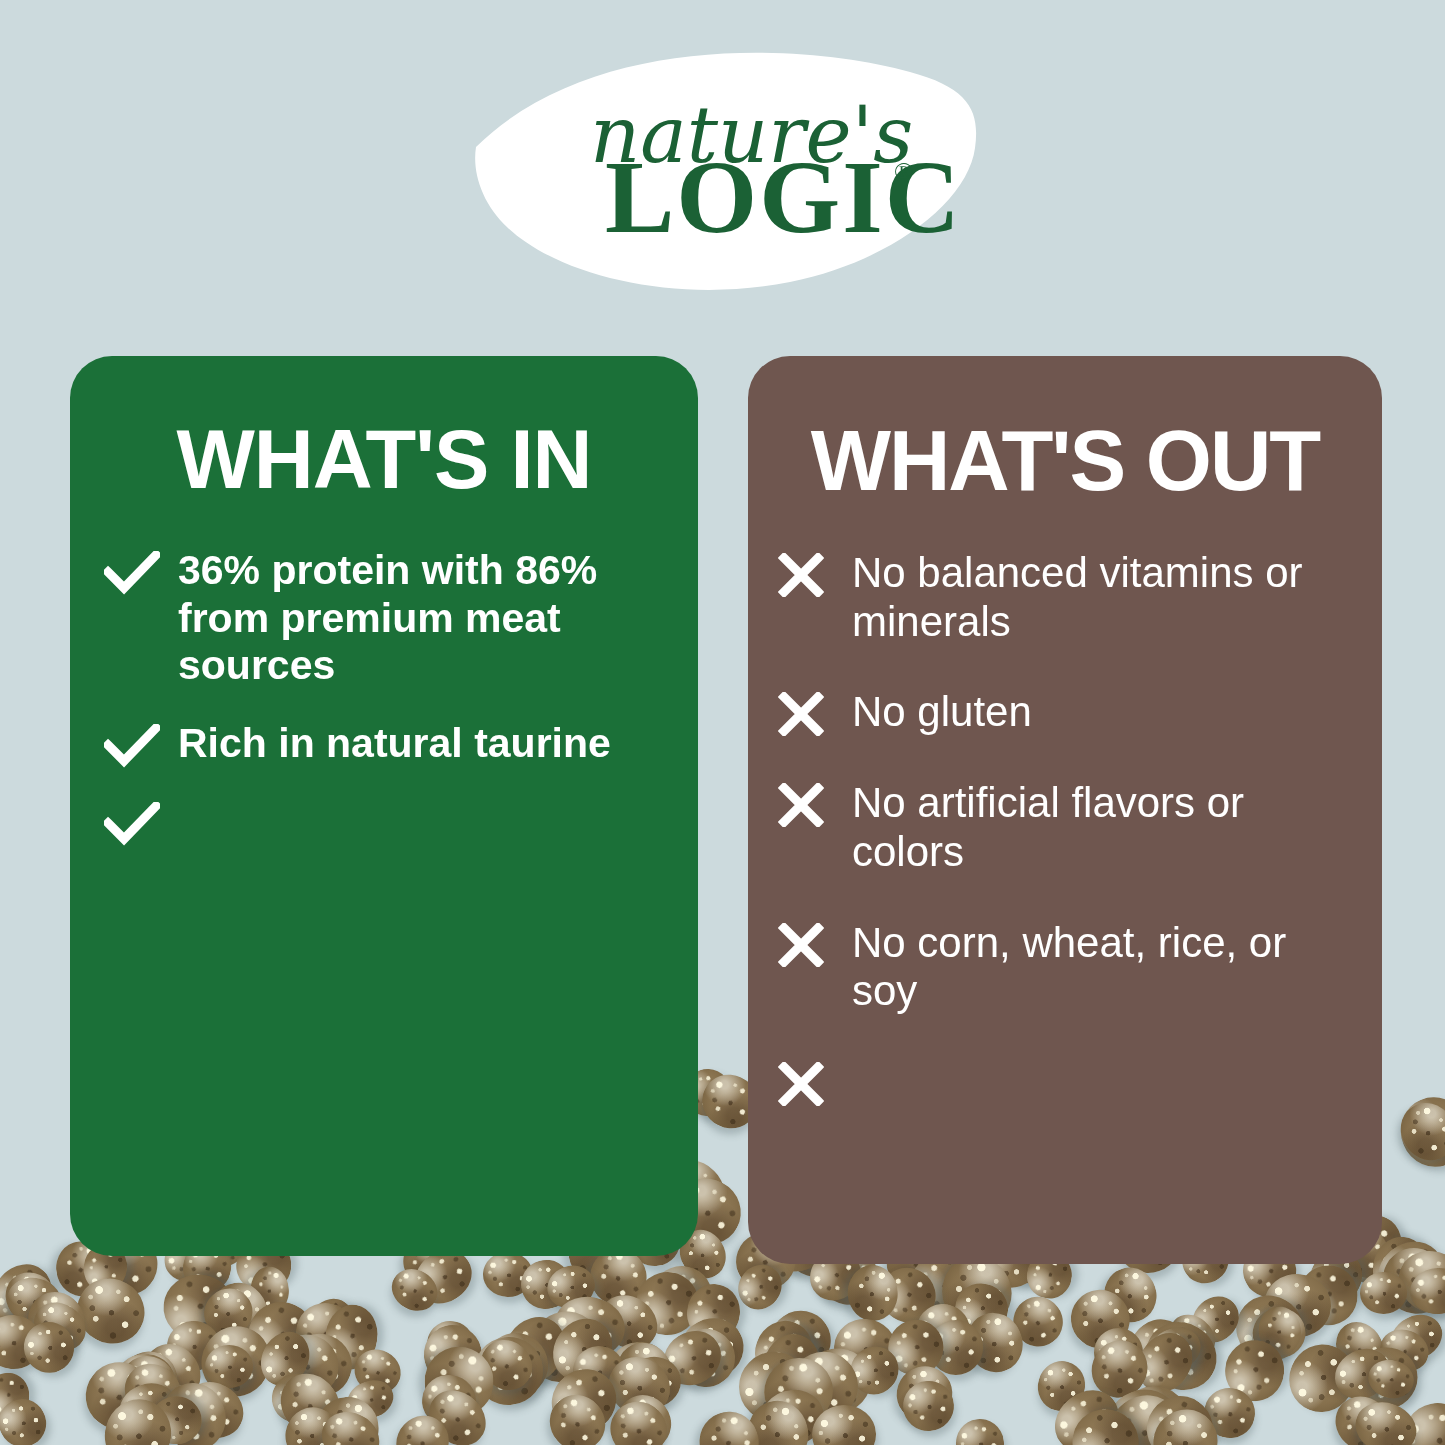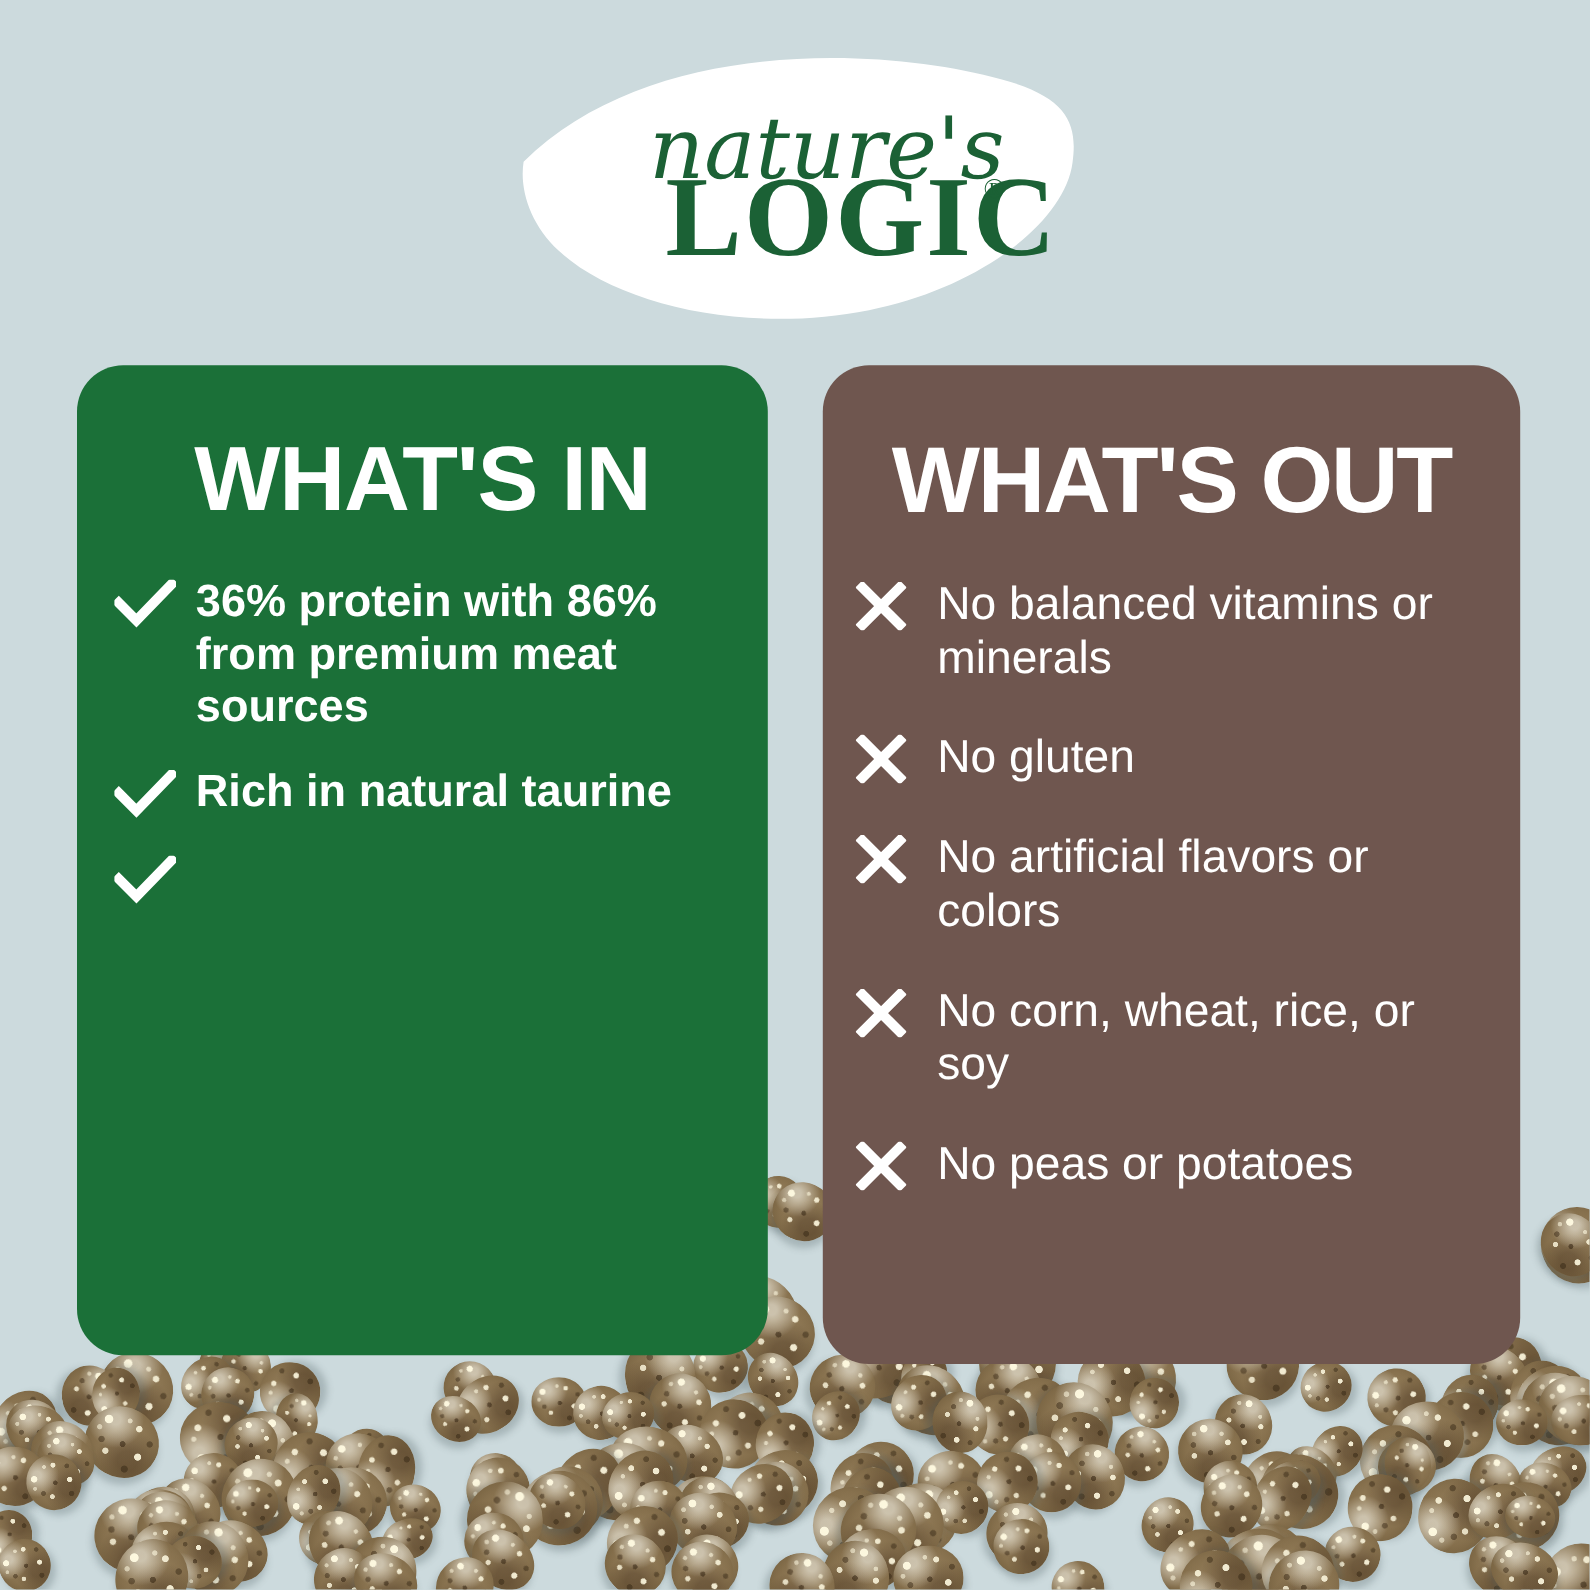--- a/index.html
+++ b/index.html
@@ -64,20 +64,21 @@
     font-size:26px;
     fill:#1b6135;
   }
 
   
   .panel{
     position:absolute;
     border-radius:42px;
     z-index:4;
     box-sizing:border-box;
+    margin-top:24px;
   }
   #panel-in{
     left:70px;top:332px;width:628px;height:900px;
     background:#1b7038;
     padding:62px 34px 0 34px;
   }
   #panel-out{
     left:748px;top:332px;width:634px;height:908px;
     background:#6f564f;
     padding:62px 30px 0 30px;
@@ -372,16 +373,15 @@
           </svg>
       </span>
       <span class="btxt">No corn, wheat, rice, or soy</span>
     </li>
     <li>
       <span class="mark">
         <svg width="46" height="44" viewBox="0 0 46 44">
             <path d="M6 5 L40 39 M40 5 L6 39" stroke="#ffffff" stroke-width="9" fill="none" stroke-linecap="square"></path>
           </svg>
       </span>
-      <span class="btxt">No peas or potatoes</span>
     </li>
   </ul>
 </section>
 
 </body></html>

